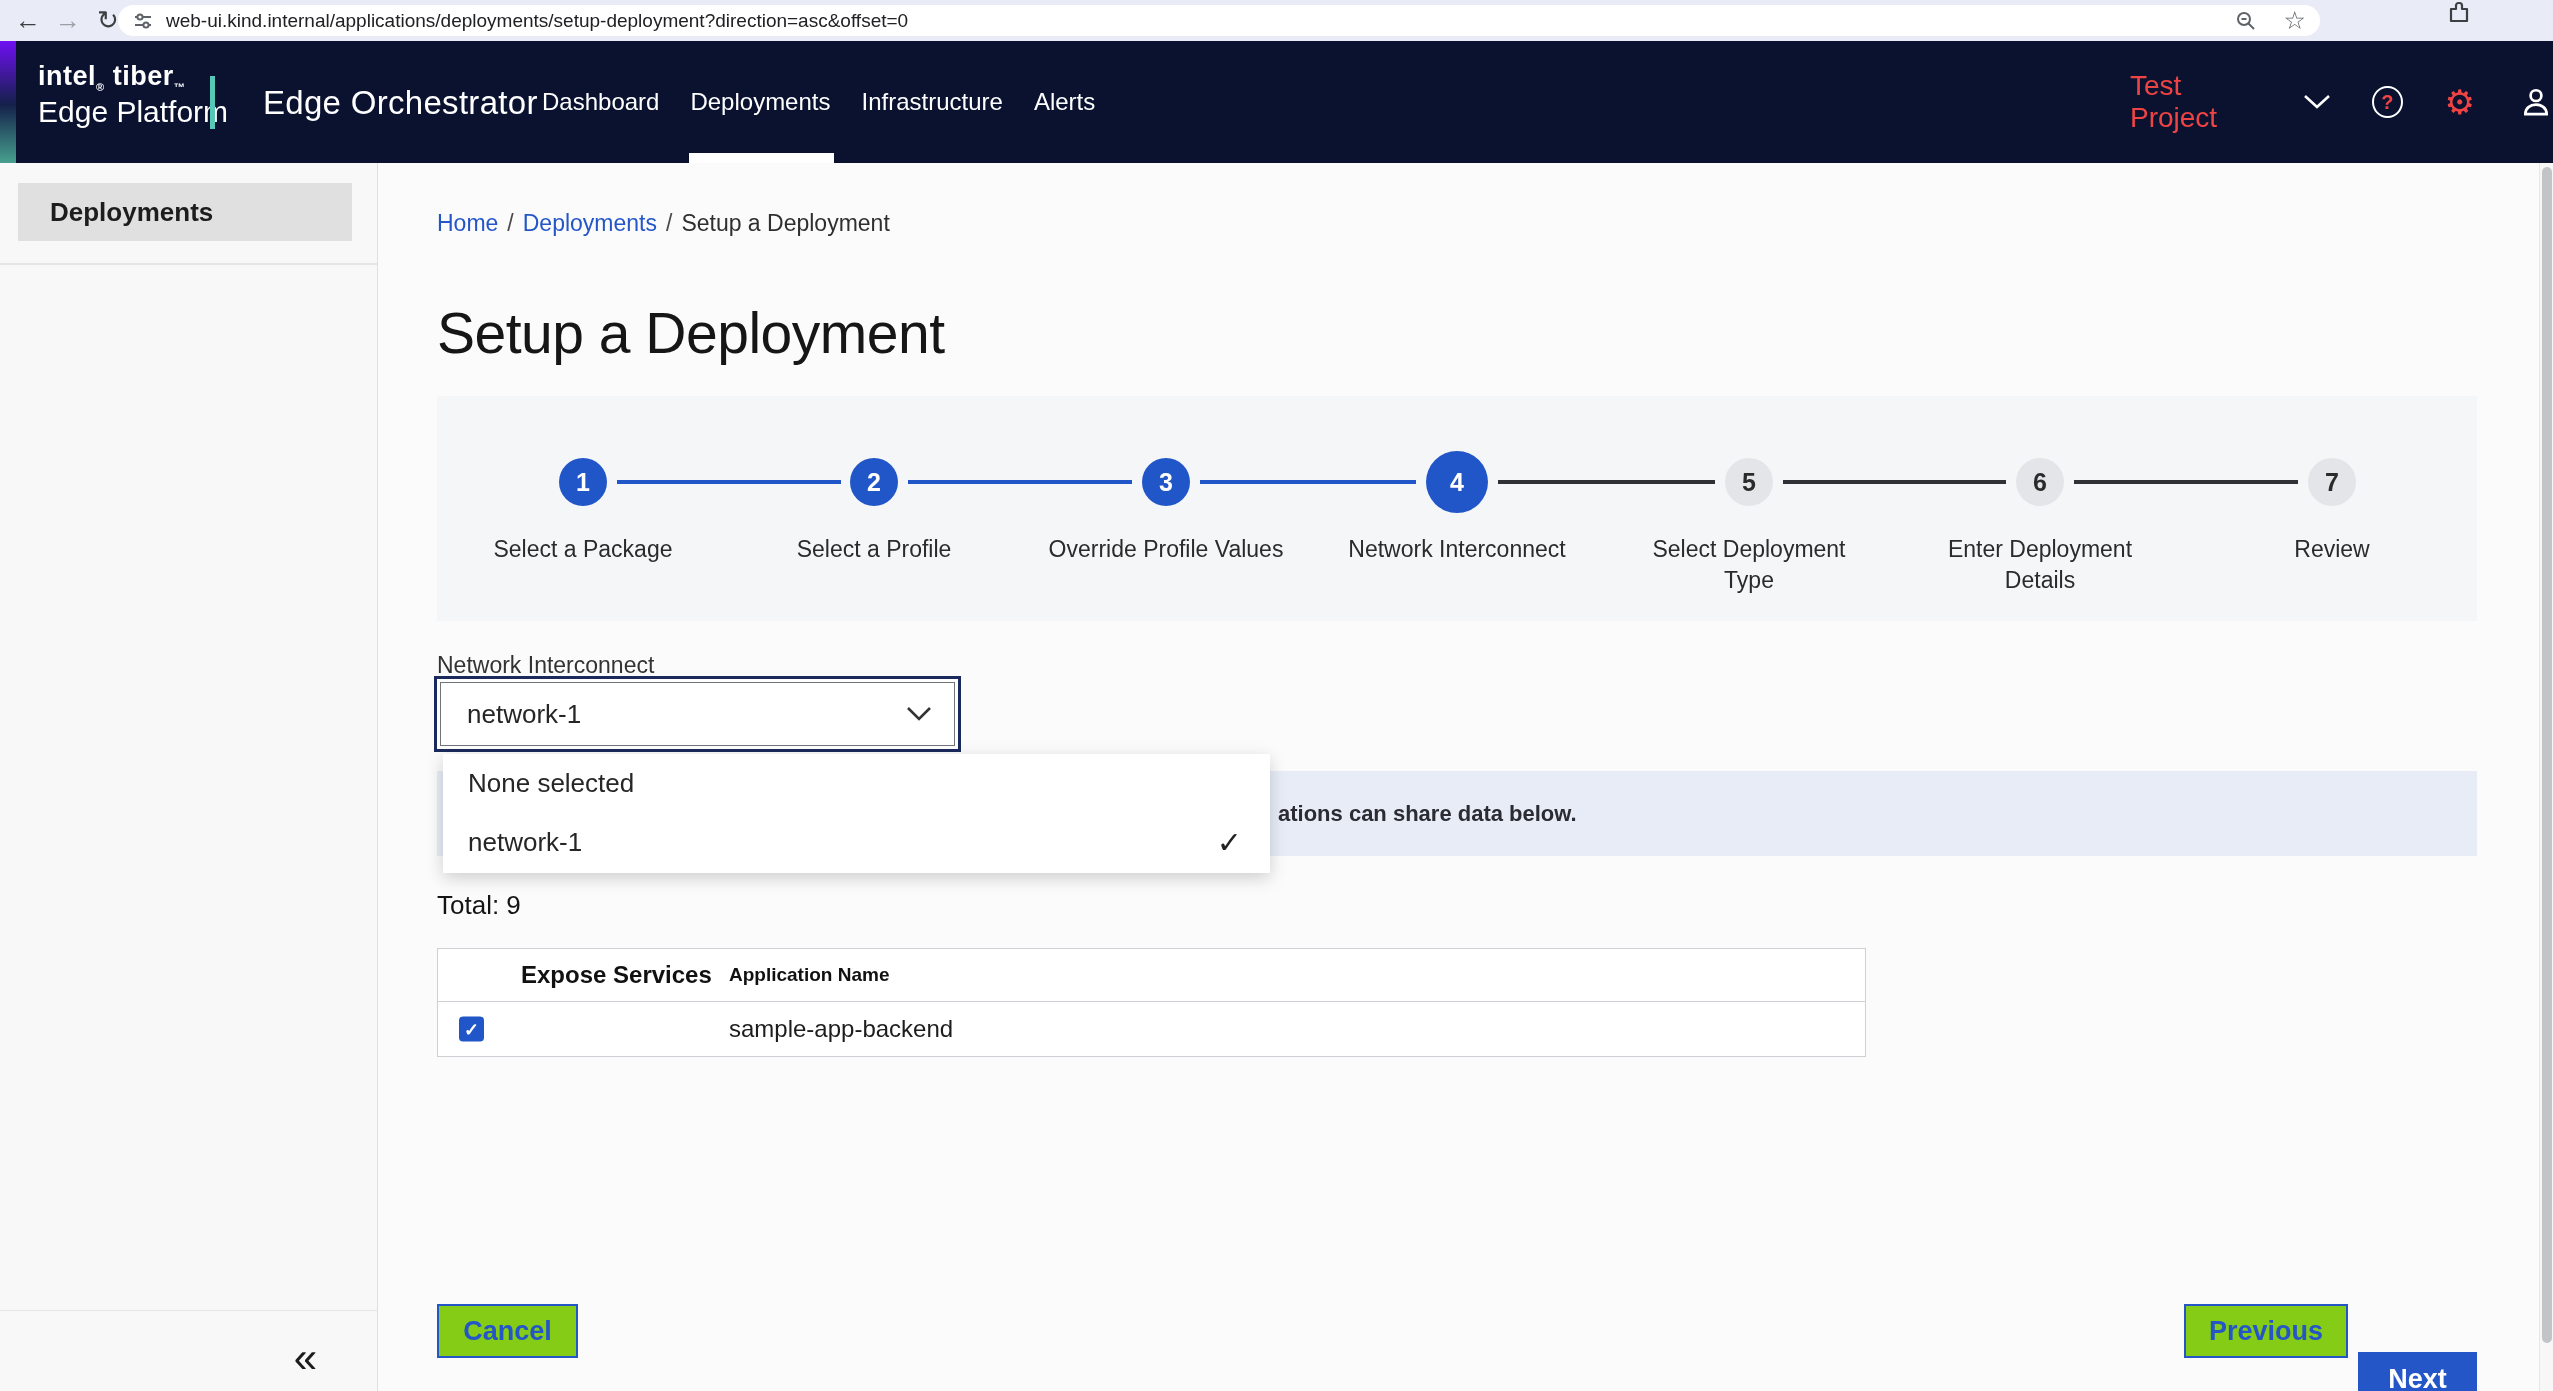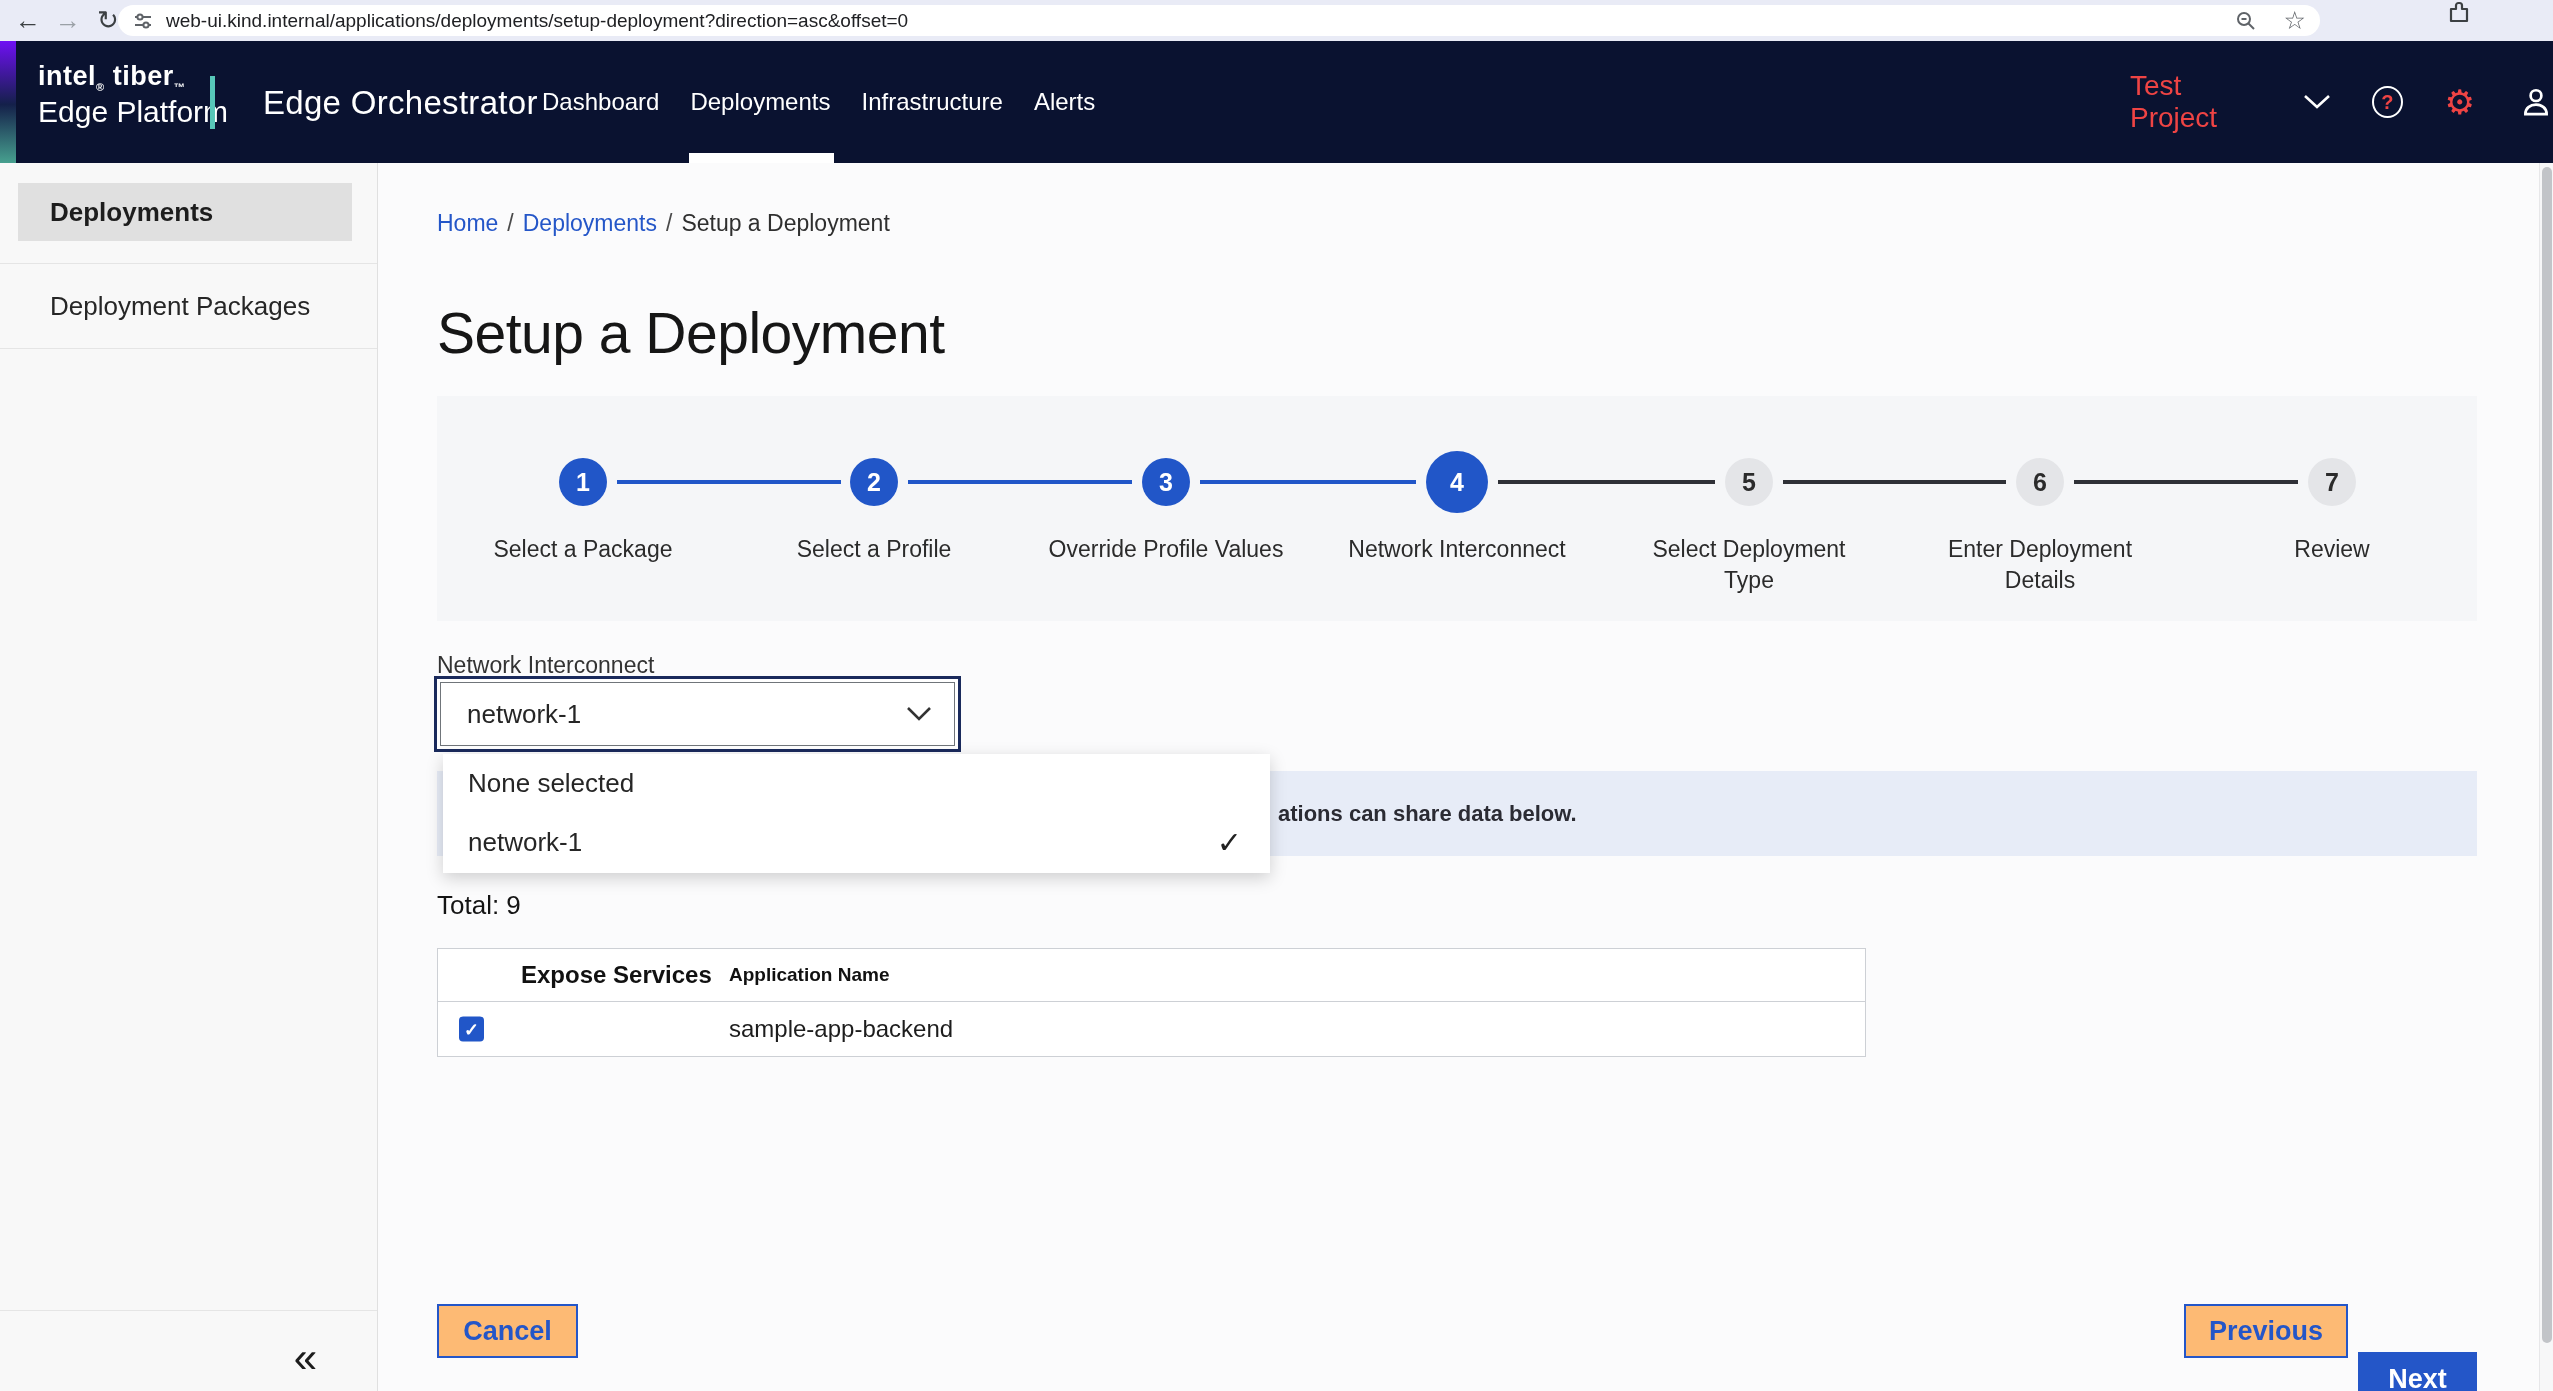--- a/index.html
+++ b/index.html
@@ -94,21 +94,21 @@
   .apps-table { position:absolute; left:437px; top:948px; width:1429px; background:#ffffff; border:1px solid #cdd0d5; }
   .t-head { height:53px; border-bottom:1px solid #cdd0d5; position:relative; }
   .t-row { height:54px; position:relative; }
   .th-expose { position:absolute; left:83px; top:0; height:100%; display:flex; align-items:center; font-size:24px; font-weight:700; color:#111; }
   .th-app { position:absolute; left:291px; top:0; height:100%; display:flex; align-items:center; font-size:19px; font-weight:700; color:#111; }
   .cell-check { position:absolute; left:21px; top:50%; transform:translateY(-50%); width:25px; height:25px; background:#2156c8; border-radius:4px; display:flex; align-items:center; justify-content:center; color:#fff; font-size:18px; font-weight:700; cursor:pointer; }
   .cell-app { position:absolute; left:291px; top:0; height:100%; display:flex; align-items:center; font-size:24px; color:#1d1d1d; }
 
   
   .btn { position:absolute; top:1304px; height:54px; display:flex; align-items:center; justify-content:center; font-size:27px; font-weight:700; cursor:pointer; }
-  .btn.outline { background:#fdba74; border:2px solid #2456c8; color:#2456c8; }
+  .btn.outline { background:#84cc16; border:2px solid #2456c8; color:#2456c8; }
   .btn.solid { background:#2456c8; color:#ffffff; }
   .btn-cancel { left:437px; width:141px; }
   .btn-previous { left:2184px; width:164px; }
   .btn-next { left:2358px; width:119px;margin-top:48px; }
 
   
   .scrollbar-track { position:absolute; left:2539px; top:163px; width:14px; height:1228px; background:#f7f7f8; border-left:1px solid #e7e7e9; }
   .scrollbar-thumb { position:absolute; left:2px; top:4px; width:10px; height:1176px; background:#c2c4c8; border-radius:5px; cursor:pointer; }
 
   svg { display:block; }
@@ -203,21 +203,20 @@
             <path d="M4.5 20.5c0-4.2 3.4-6.6 7.5-6.6s7.5 2.4 7.5 6.6z"></path>
       </g>
         </svg>
     </span>
   </div>
 </div>
 
 <div class="sidebar">
   <div class="side-item active">Deployments</div>
   <div class="side-div d1"></div>
-  <div class="side-item plain">Deployment Packages</div>
   <div class="side-div"></div>
   <div class="sidebar-bottom">
     <div class="side-div"></div>
     <div class="sidebar-bottom-inner">
       <span class="collapse-btn">«</span>
     </div>
   </div>
 </div>
 
 <div class="breadcrumb">

